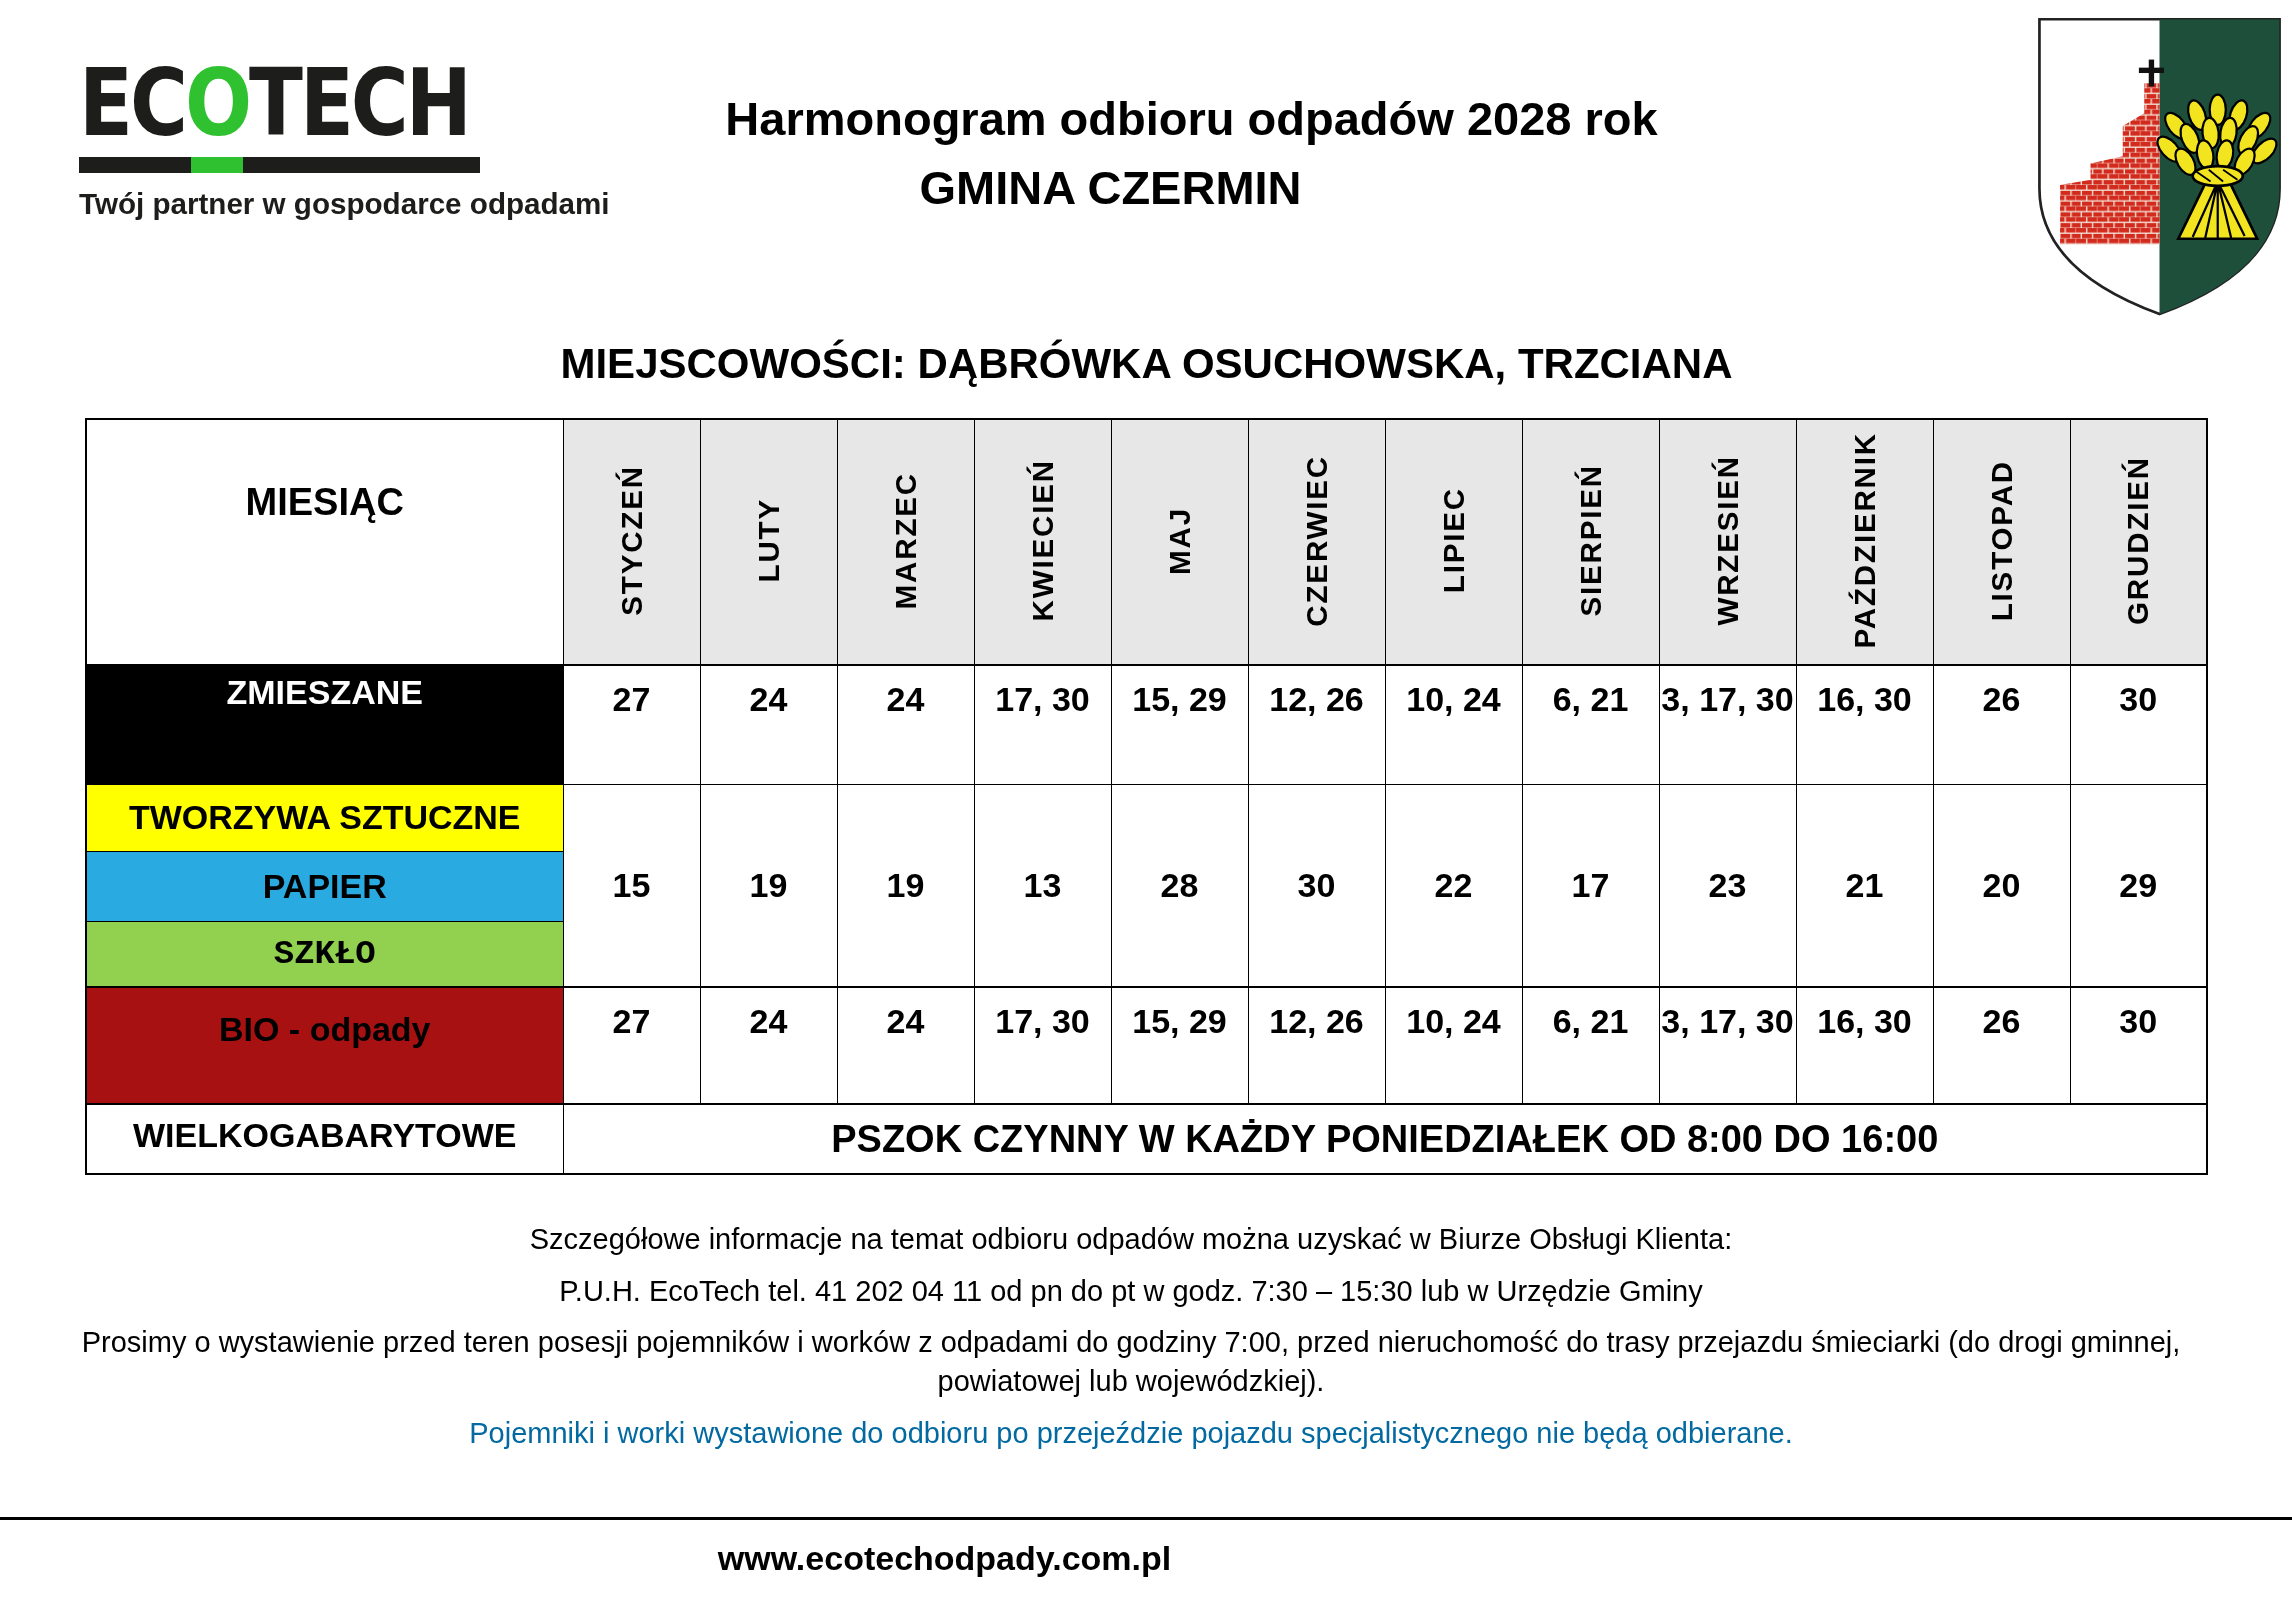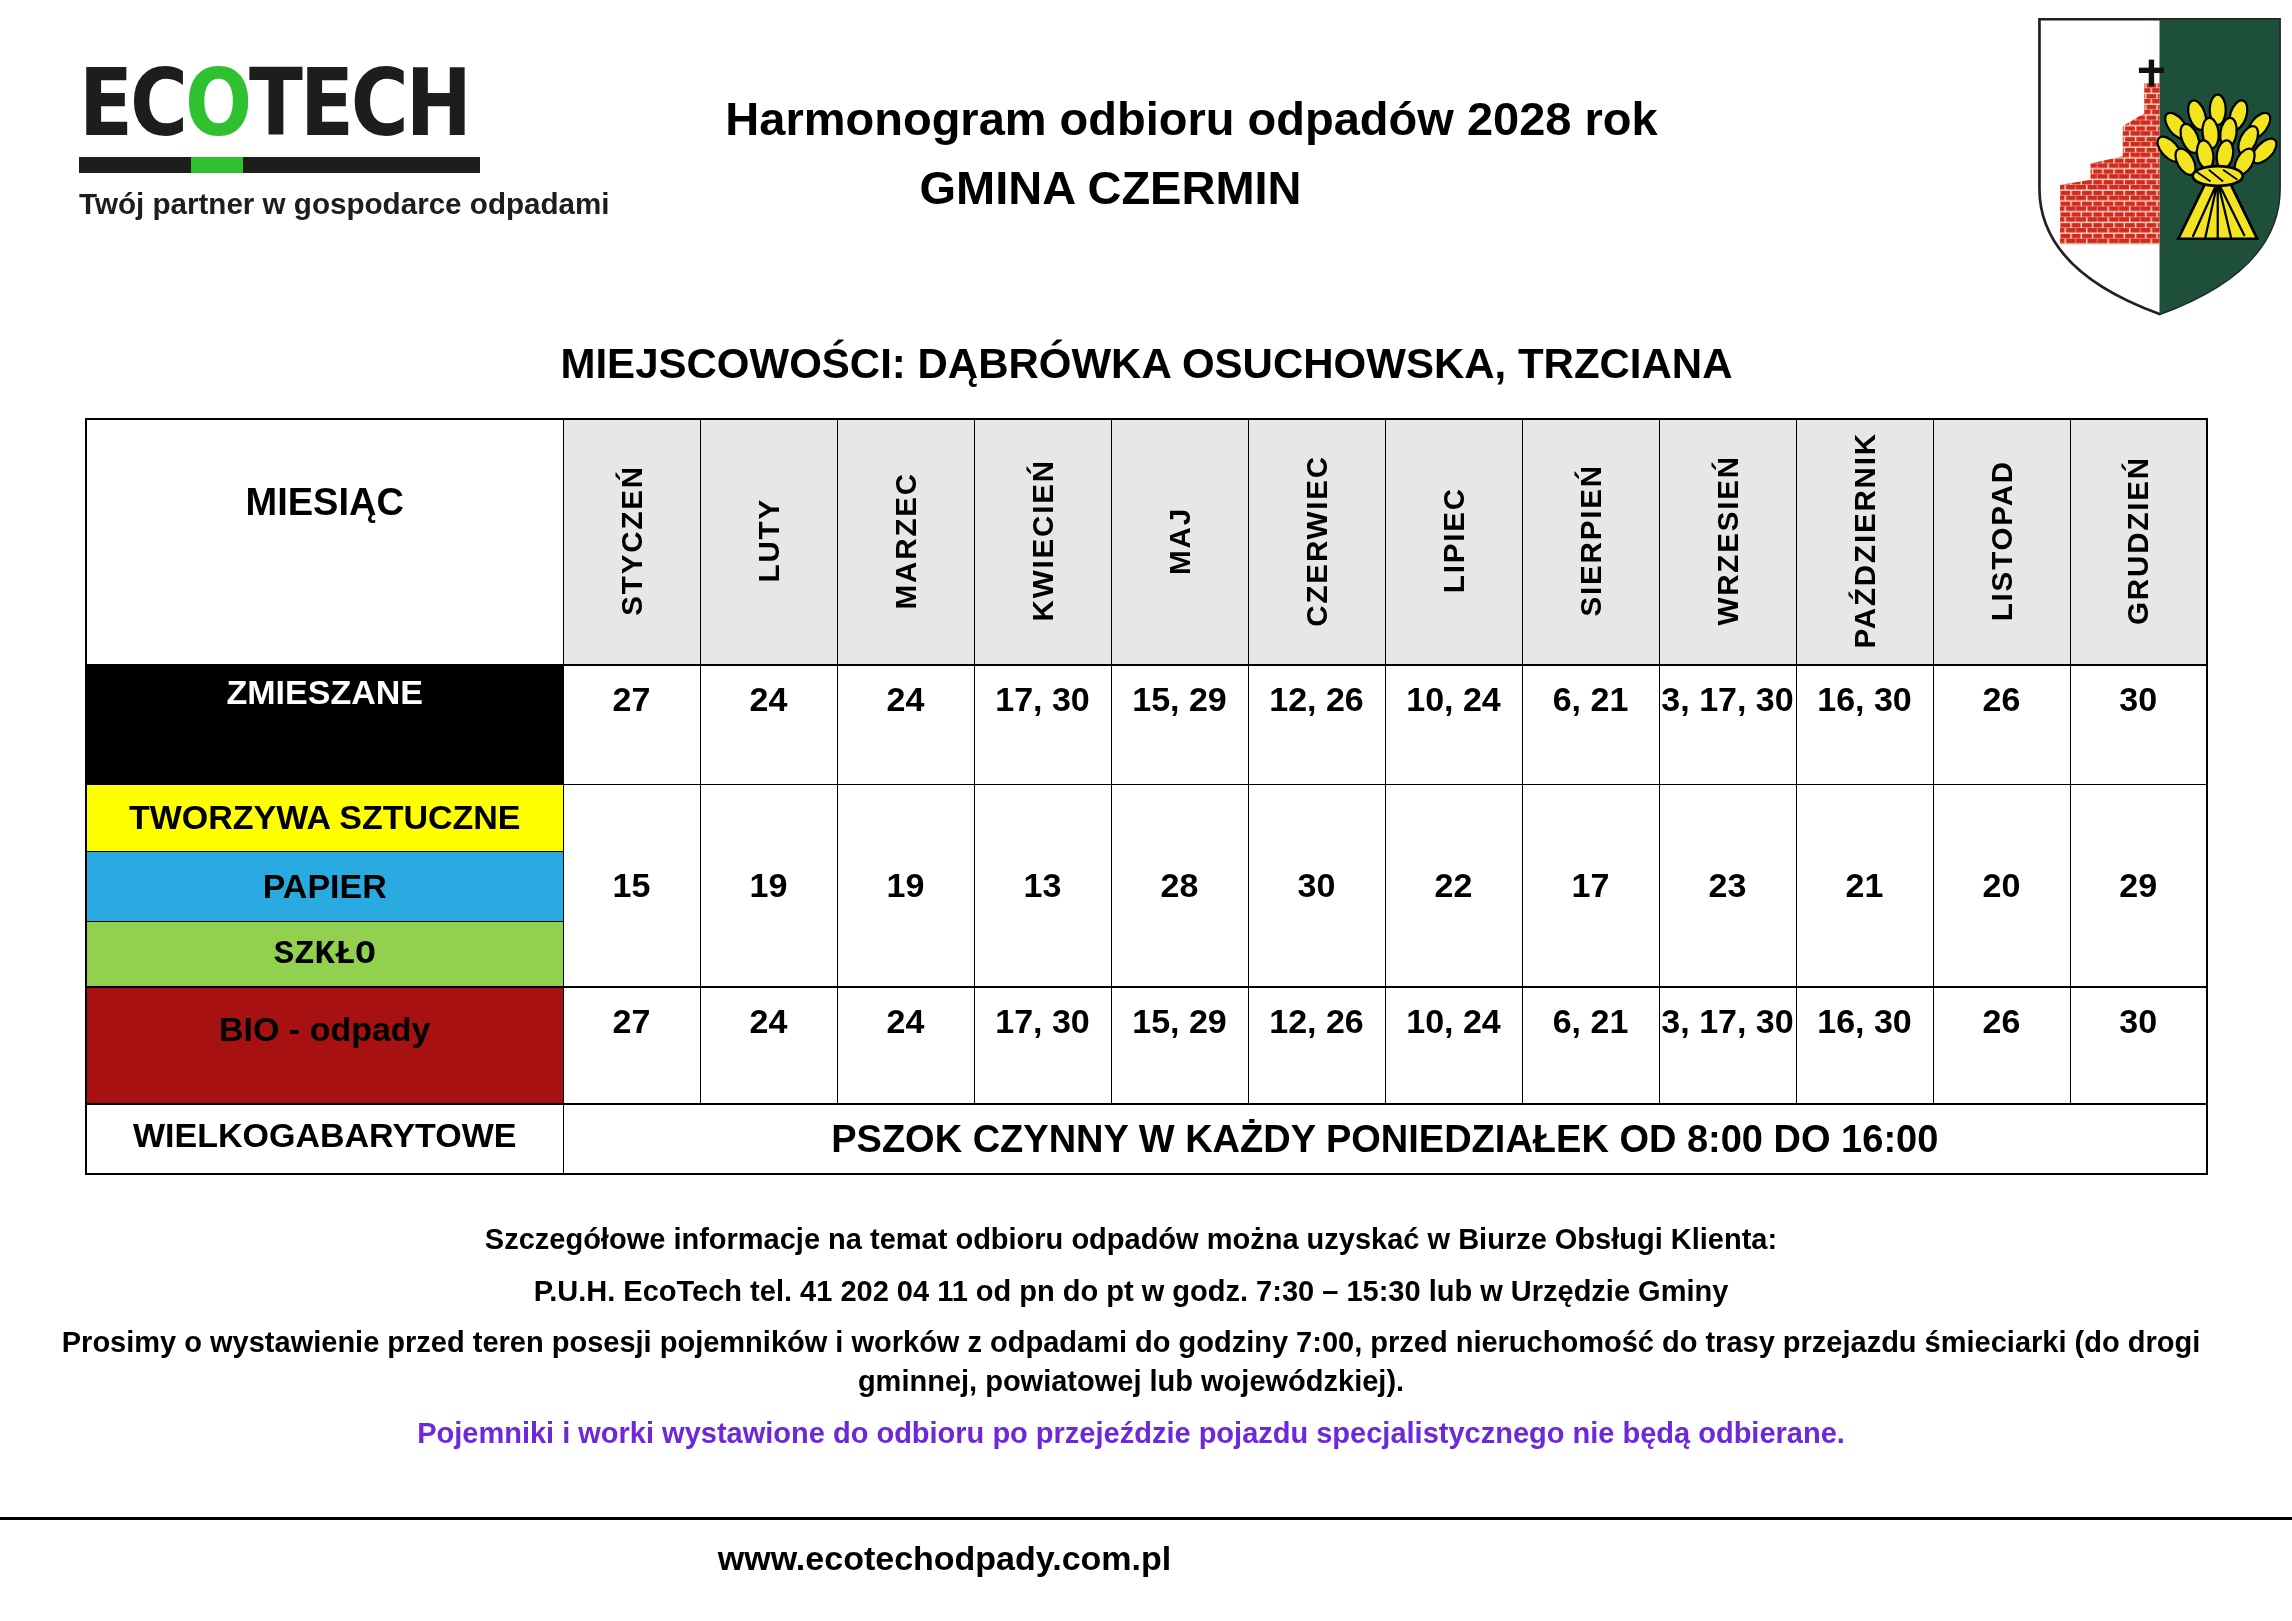--- a/index.html
+++ b/index.html
@@ -55,23 +55,23 @@
   td.cat-szklo     { background:#92d050; color:#000;font-family:Liberation Mono, monospace; }
   td.cat-bio       { background:#a81111; color:#000; vertical-align:top; padding-top:22px; }
   td.cat-wielko    { background:#ffffff; color:#000; vertical-align:top; padding-top:10.7px; }
 
   td.val { text-align:center; font-weight:bold; font-size:34px; line-height:1.55; padding:3.6px 1.8px; background:#fff; }
   td.val-top { vertical-align:top; padding-top:7.2px; }
   td.val-mid { vertical-align:middle; }
   td.pszok-cell { text-align:center; vertical-align:top; padding-top:12.5px; font-weight:bold; font-size:38px; background:#fff; }
 
   
-  .footer-block { position:absolute; left:0; top:1220px; width:2262px; text-align:center; font-weight:bold; font-size:29px; }
+  .footer-block { position:absolute; left:0; top:1220px; width:2262px; text-align:center; font-weight:normal; font-size:29px; }
   .footer-block p { margin:0 auto; padding:0 0 12.5px 0; max-width:2185px; line-height:39px; }
-  .footer-warning { color:#6d28d9; }
+  .footer-warning { color:#0369a1; }
 
   .bottom-rule { position:absolute; left:0; top:1517px; width:2293px; height:2.7px; background:#000; }
   .website { position:absolute; left:0; top:1539px; width:1889px; text-align:center; font-weight:bold; font-size:34px; }
 </style>
 </head>
 <body>
 
 <div class="page">
 
   <div class="logo-block">

